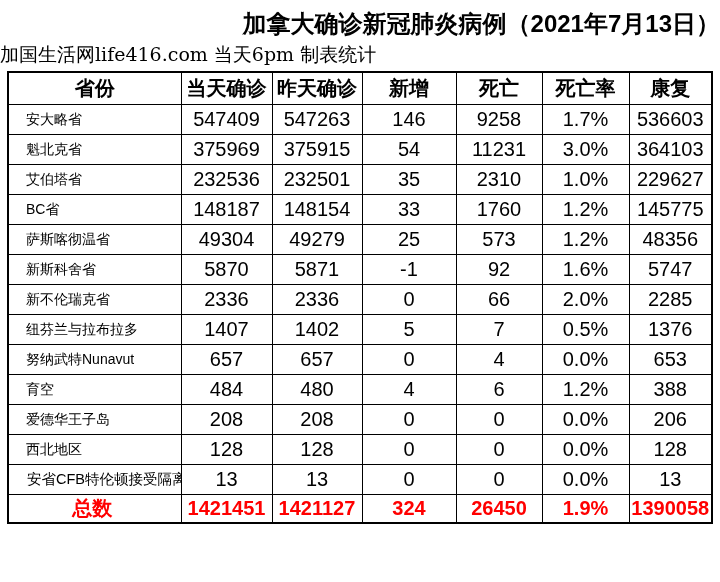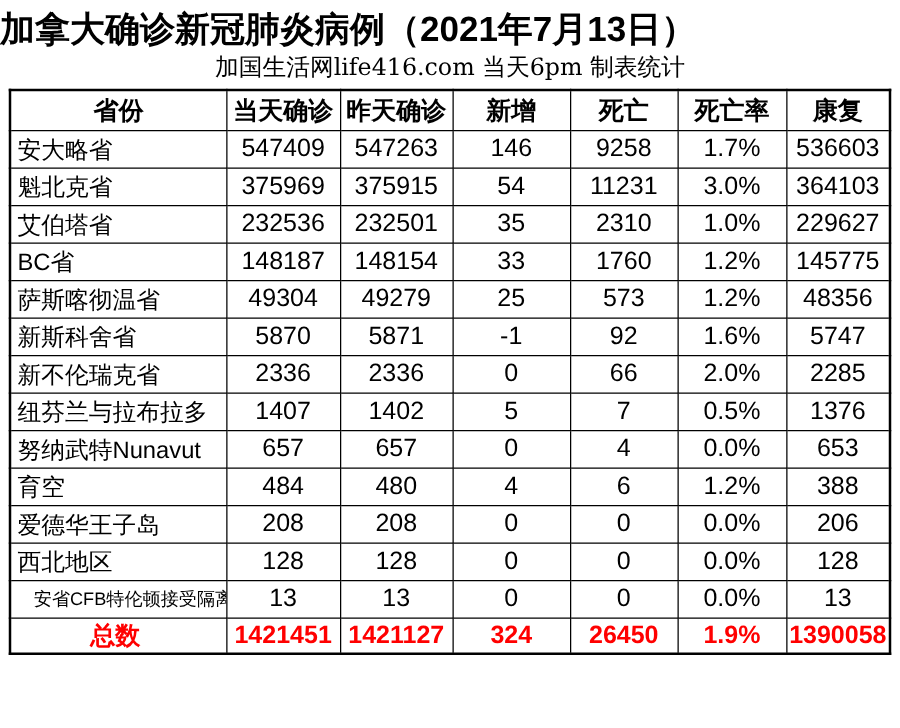--- a/index.html
+++ b/index.html
@@ -6,30 +6,30 @@
   html, body {
     margin: 0; padding: 0;
     width: 720px; height: 582px;
     background: #ffffff;
     color: #000000;
     font-family: "Liberation Sans", sans-serif;
     overflow: hidden;
   }
   .title {
     margin: 8px 0 0 0;
-    text-align: left;
-    font-size: 28px;
+    text-align: right;
+    font-size: 24px;
     line-height: 31px;
     font-weight: bold;
     letter-spacing: 0px;
     white-space: nowrap;
   }
   .subtitle {
     margin: 5px 0 6px 0;
-    text-align: center;
+    text-align: left;
     font-size: 19px;
     line-height: 21px;
     font-family: "DejaVu Serif", serif;
     white-space: nowrap;
   }
   table.covid {
     border-collapse: collapse;
     table-layout: fixed;
     width: 704px;
     margin-left: 7px;
@@ -44,22 +44,22 @@
     overflow: hidden;
     font-size: 20px;
   }
   .covid th {
     font-weight: bold;
     height: 31px;
   }
   .covid td { height: 29px; font-weight: normal; }
   .covid td.province {
     text-align: left;
-    padding-left: 5px;
-    font-size: 19px;
+    padding-left: 17px;
+    font-size: 14px;
   }
   .covid tr.small-label td.province {
     font-size: 14.5px;
     padding-left: 18px;
   }
   .covid tfoot td {
     color: var(--accent-red);
     font-weight: bold;
     height: 25px;
   }

